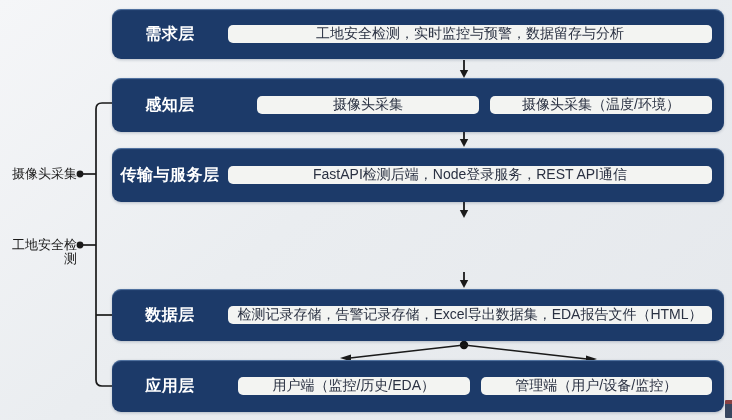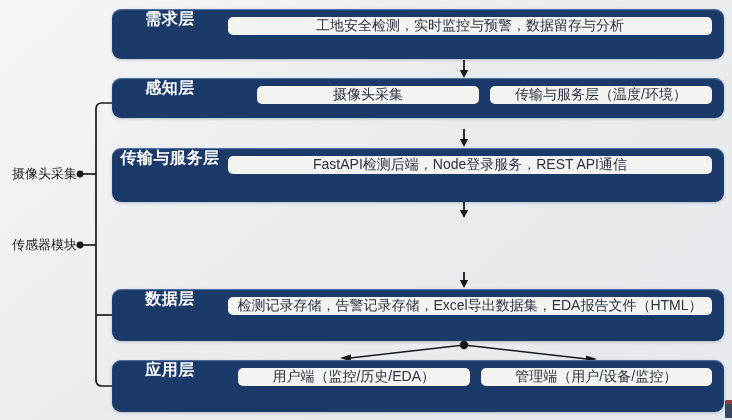--- a/index.html
+++ b/index.html
@@ -4,21 +4,21 @@
 <style>
   html,body{margin:0;padding:0;}
   .canvas{
     position:relative;width:732px;height:420px;overflow:hidden;
     background:linear-gradient(140deg,#f5f6f8 0%,#eaedf0 45%,#e5e8ec 100%);
     font-family:"Liberation Sans","DejaVu Sans",sans-serif;
   }
   .row{
     position:absolute;left:112px;width:612px;
     background:#1c3a69;border-radius:9px;
-    display:flex;align-items:flex-start;
+    display:flex;align-items:center;
     box-shadow:inset 0 1px 1px rgba(135,172,215,.55), 0 1px 3px rgba(20,40,70,.25);
   }
   .layer-name{
     flex:0 0 116px;display:flex;align-items:center;justify-content:center;
     color:#ffffff;font-weight:bold;font-size:16px;letter-spacing:.5px;
     padding:0 2px;box-sizing:border-box;text-align:center;
   }
   .panels{
     flex:1;display:flex;gap:11px;align-items:stretch;
     margin:8px 12px 8px 0;
@@ -70,34 +70,34 @@
     <g>
       <circle cx="464" cy="345" r="4.2" fill="#111111"></circle>
       <line x1="464" y1="345" x2="350" y2="358" stroke="#1a1a1a" stroke-width="1.7"></line>
       <line x1="464" y1="345" x2="587" y2="359" stroke="#1a1a1a" stroke-width="1.7"></line>
       <polygon points="340,358 351,354.4 351,361.6" fill="#1a1a1a"></polygon>
       <polygon points="597,359 586,355.4 586,362.6" fill="#1a1a1a"></polygon>
     </g>
   </svg>
 
   <div class="side-label" style="top:167px;">摄像头采集</div>
-  <div class="side-label" style="top:238px;">传感器模块</div>
+  <div class="side-label" style="top:238px;">工地安全检测</div>
 
   <div class="row" style="top:9px;height:50px;">
     <div class="layer-name">需求层</div>
     <div class="panels">
       <div class="panel">工地安全检测，实时监控与预警，数据留存与分析</div>
     </div>
   </div>
 
-  <div class="row" style="top:78px;height:40px;gap:29px;">
+  <div class="row" style="top:78px;height:54px;gap:29px;">
     <div class="layer-name">感知层</div>
     <div class="panels">
       <div class="panel">摄像头采集</div>
-      <div class="panel">传输与服务层（温度/环境）</div>
+      <div class="panel">摄像头采集（温度/环境）</div>
     </div>
   </div>
 
   <div class="row" style="top:148px;height:54px;">
     <div class="layer-name">传输与服务层</div>
     <div class="panels">
       <div class="panel">FastAPI检测后端，Node登录服务，REST API通信</div>
     </div>
   </div>
 

